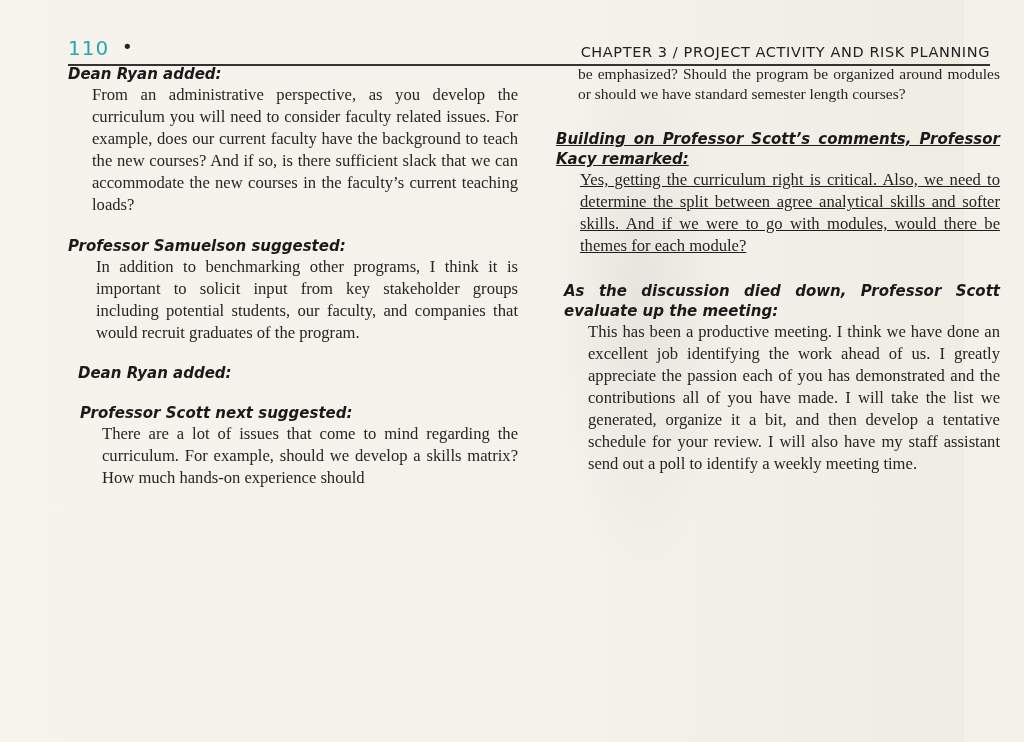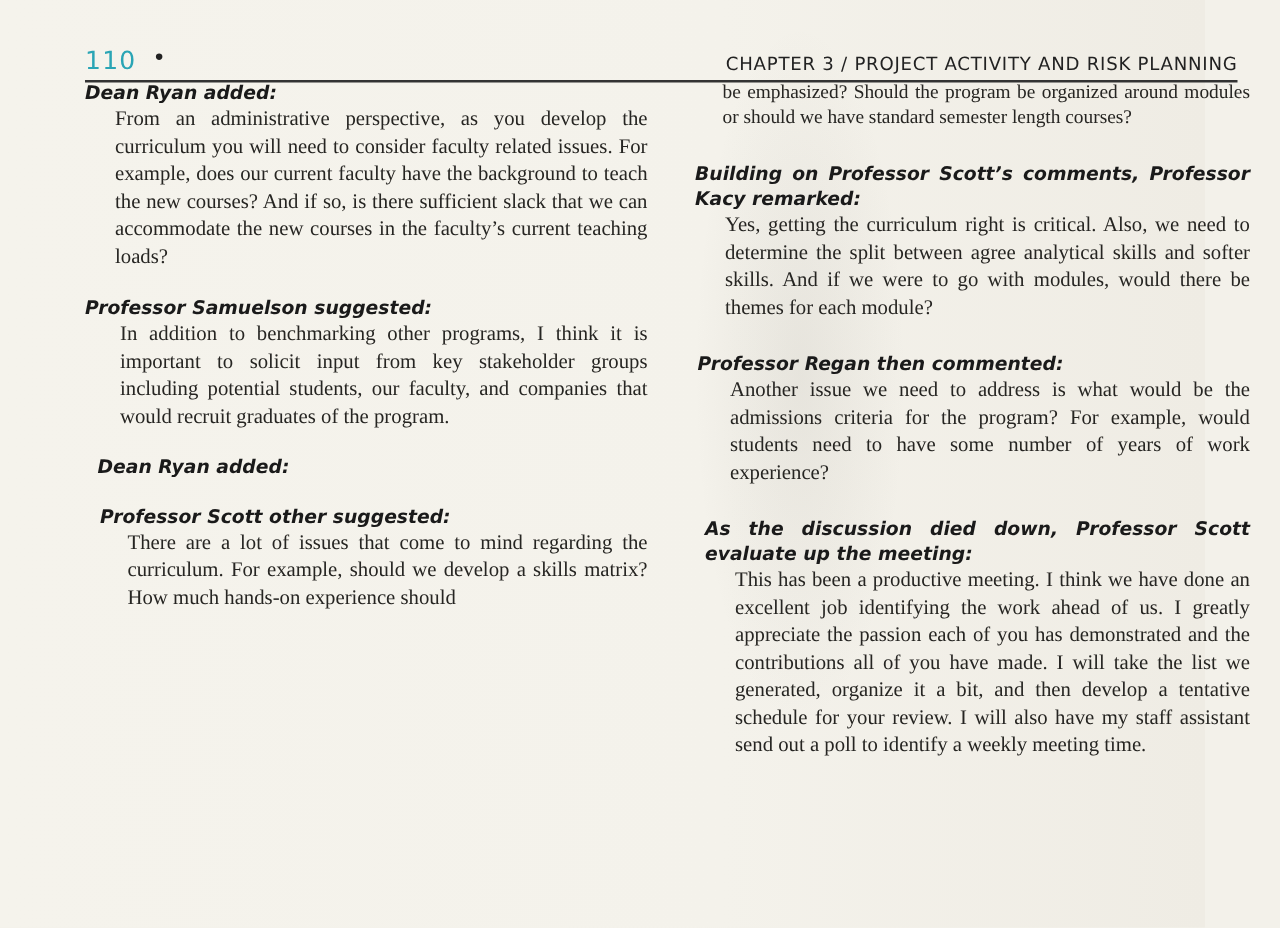--- a/index.html
+++ b/index.html
@@ -67,37 +67,33 @@
       <p class="speech" style="margin-left:24px;">From an administrative perspective, as you develop the curriculum you will need to consider faculty related issues. For example, does our current faculty have the background to teach the new courses? And if so, is there sufficient slack that we can accommodate the new courses in the faculty’s current teaching loads?</p>
     </div>
     <div class="entry" style="margin-bottom:19px;">
       <p class="speaker" style="margin-left:0;">Professor Samuelson suggested:</p>
       <p class="speech">In addition to benchmarking other programs, I think it is important to solicit input from key stakeholder groups including potential students, our faculty, and companies that would recruit graduates of the program.</p>
     </div>
     <div class="entry" style="margin-bottom:20px;">
       <p class="speaker" style="margin-left:10px;">Dean Ryan added:</p>
     </div>
     <div class="entry">
-      <p class="speaker" style="margin-left:12px;">Professor Scott other suggested:</p>
+      <p class="speaker" style="margin-left:12px;">Professor Scott next suggested:</p>
       <p class="speech" style="margin-left:34px;">There are a lot of issues that come to mind regarding the curriculum. For example, should we develop a skills matrix? How much hands-on experience should</p>
     </div>
   </div>
 
   <div class="col col-right">
     <p class="speech cont" style="font-size:15.5px; line-height:20px; margin-bottom:25px;">be emphasized? Should the program be organized around modules or should we have standard semester length courses?</p>
 
-    <div class="entry" style="margin-bottom:24px;">
+    <div class="entry" style="margin-bottom:24px;text-decoration:underline;">
       <p class="speaker" style="text-align:justify;">Building on Professor Scott’s comments, Professor Kacy remarked:</p>
       <p class="speech" style="margin-left:24px;">Yes, getting the curriculum right is critical. Also, we need to determine the split between agree analytical skills and softer skills. And if we were to go with modules, would there be themes for each module?</p>
     </div>
 
-    <div class="entry" style="margin-bottom:24px;">
-      <p class="speaker" style="margin-left:2px;">Professor Regan then commented:</p>
-      <p class="speech">Another issue we need to address is what would be the admissions criteria for the program? For example, would students need to have some number of years of work experience?</p>
-    </div>
 
     <div class="entry">
       <p class="speaker" style="margin-left:8px; text-align:justify;">As the discussion died down, Professor Scott evaluate up the meeting:</p>
       <p class="speech" style="margin-left:32px;">This has been a productive meeting. I think we have done an excellent job identifying the work ahead of us. I greatly appreciate the passion each of you has demonstrated and the contributions all of you have made. I will take the list we generated, organize it a bit, and then develop a tentative schedule for your review. I will also have my staff assistant send out a poll to identify a weekly meeting time.</p>
     </div>
   </div>
 
 </div>
 
 </body></html>

